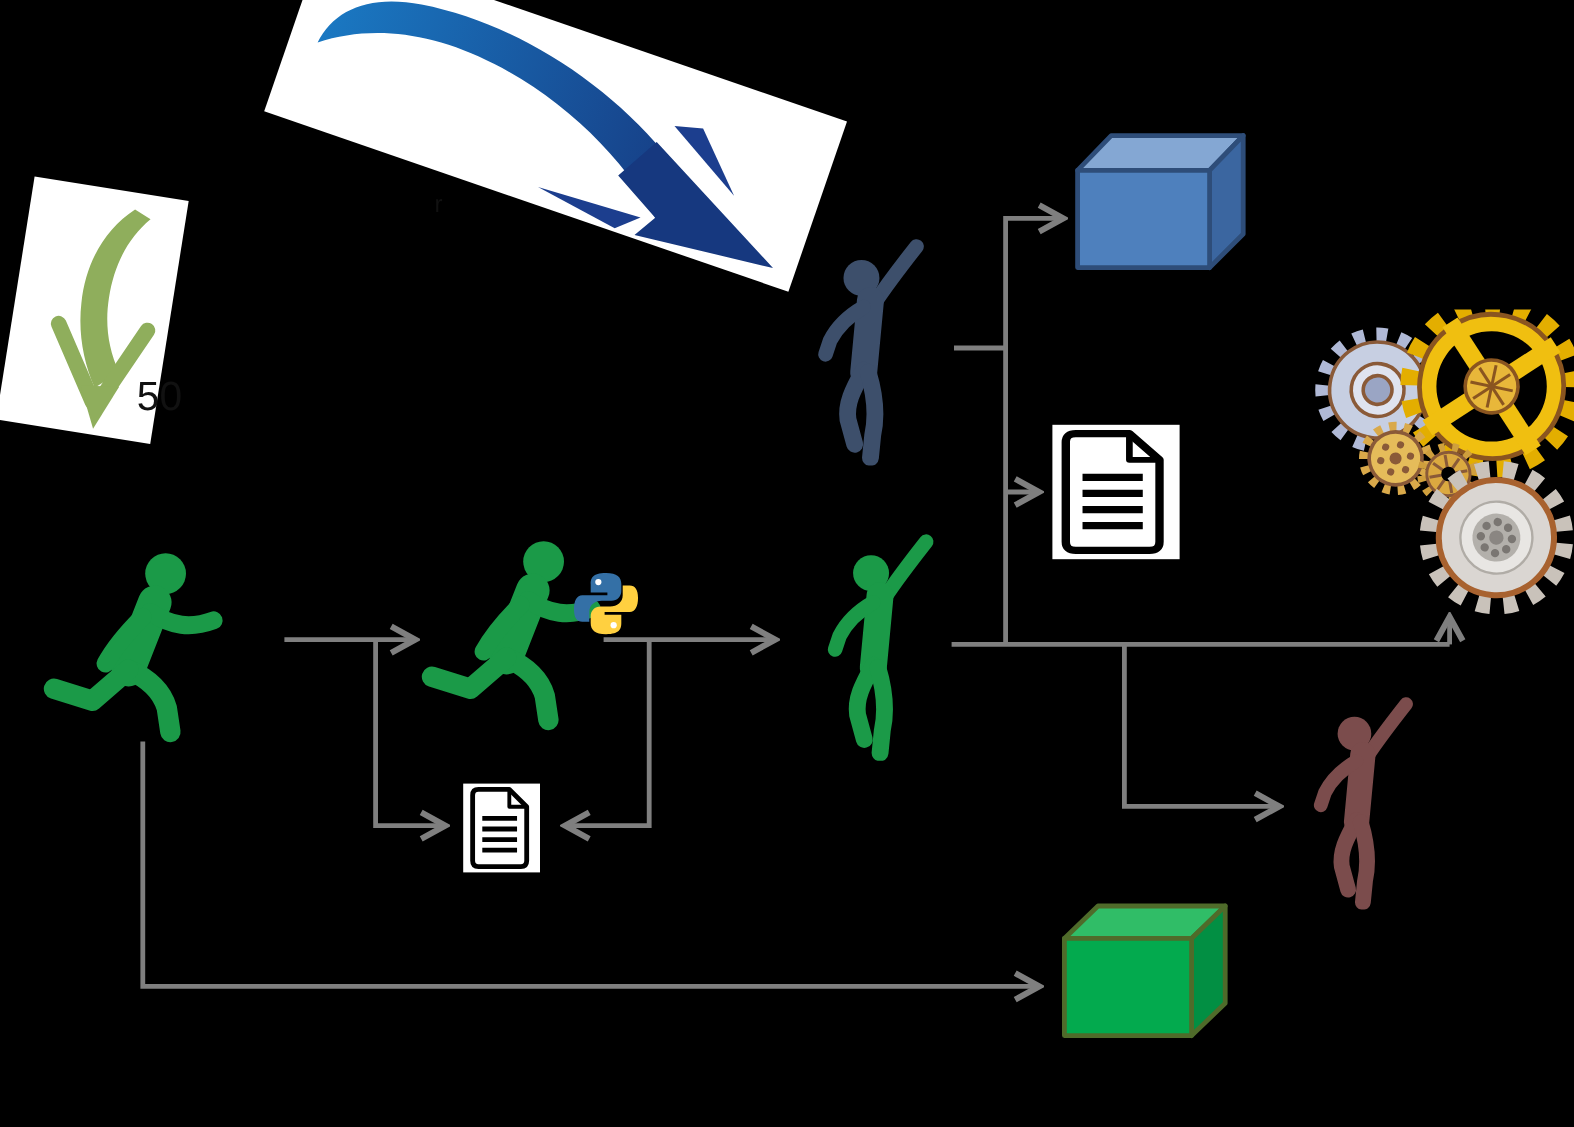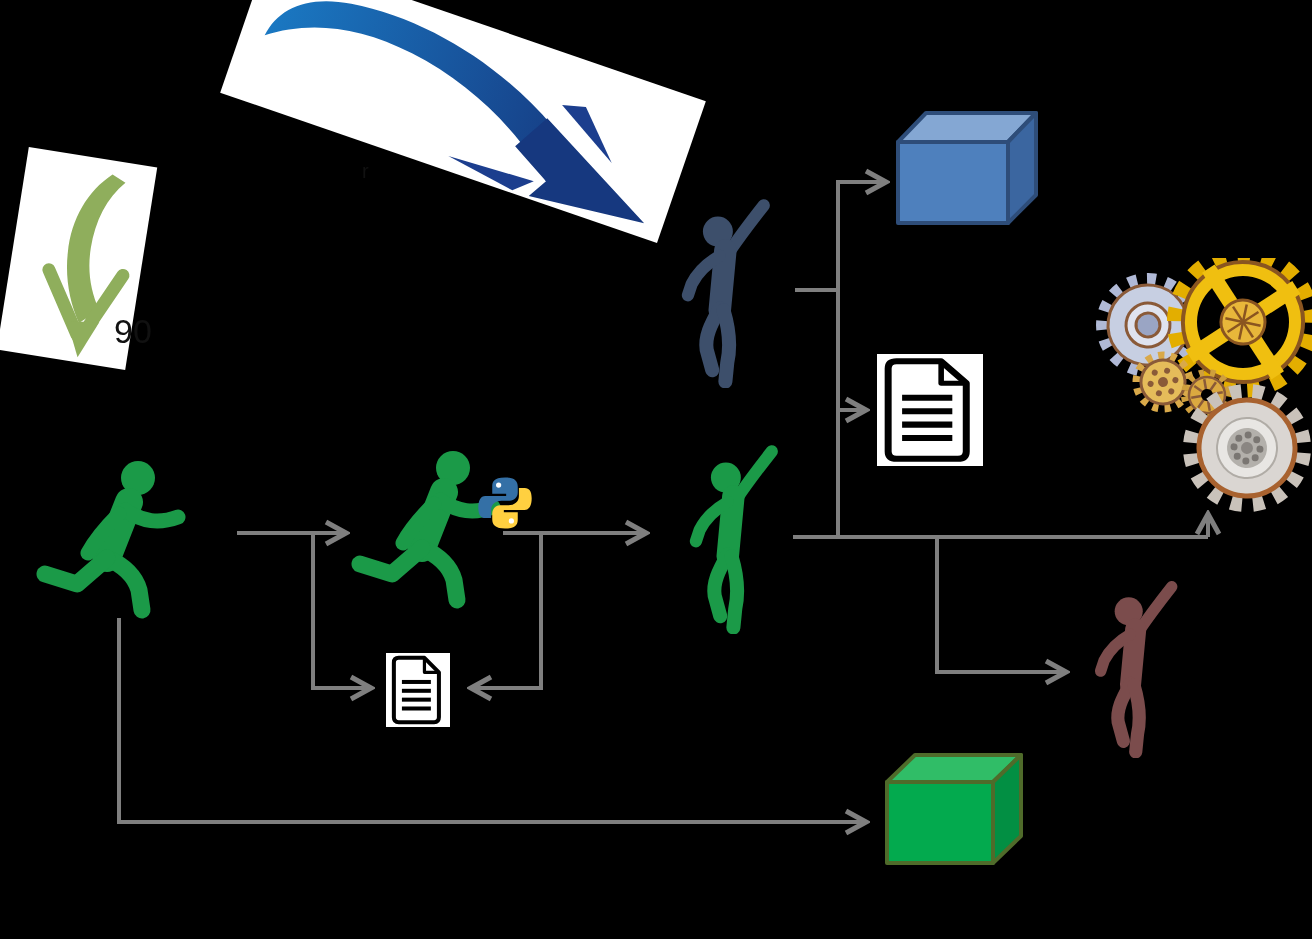--- a/index.html
+++ b/index.html
@@ -15,21 +15,21 @@
 <div id="canvas">
 
   <div class="abs banner" style="left:12px;top:156px;width:130px;height:205px;transform:rotate(9deg);">
     <svg width="130" height="205" viewBox="0 0 112 205">
       <path d="M78 14 C56 34 44 64 46 98 C47 122 55 146 68 166 L86 150 C74 132 68 112 68 90 C68 62 76 38 92 20 Z" fill="#8fae5c"></path>
       <path d="M30 118 L68 178" stroke="#8fae5c" stroke-width="13" stroke-linecap="round" fill="none"></path>
       <path d="M104 112 L72 180" stroke="#8fae5c" stroke-width="13" stroke-linecap="round" fill="none"></path>
       <path d="M56 166 L88 162 L72 200 Z" fill="#8fae5c"></path>
     </svg>
   </div>
-  <div class="lbl" style="left:114px;top:312px;font-size:34px;">90</div>
+  <div class="lbl" style="left:114px;top:312px;font-size:34px;">50</div>
 
   <div class="abs banner" style="left:232px;top:22px;width:462px;height:150px;transform:rotate(19deg);">
     <svg width="462" height="150" viewBox="0 0 465 155">
       <defs>
         <linearGradient id="bgrad" x1="0" y1="0" x2="1" y2="0">
           <stop offset="0" stop-color="#1a78c2"></stop>
             <stop offset="1" stop-color="#16387f"></stop>
         </linearGradient>
       </defs>
       <path d="M18 84 C22 52 48 30 92 24 C170 13 260 34 330 76 C350 89 368 103 382 117 L348 138 C310 98 240 62 168 52 C105 43 55 56 18 84 Z" fill="url(#bgrad)"></path>

